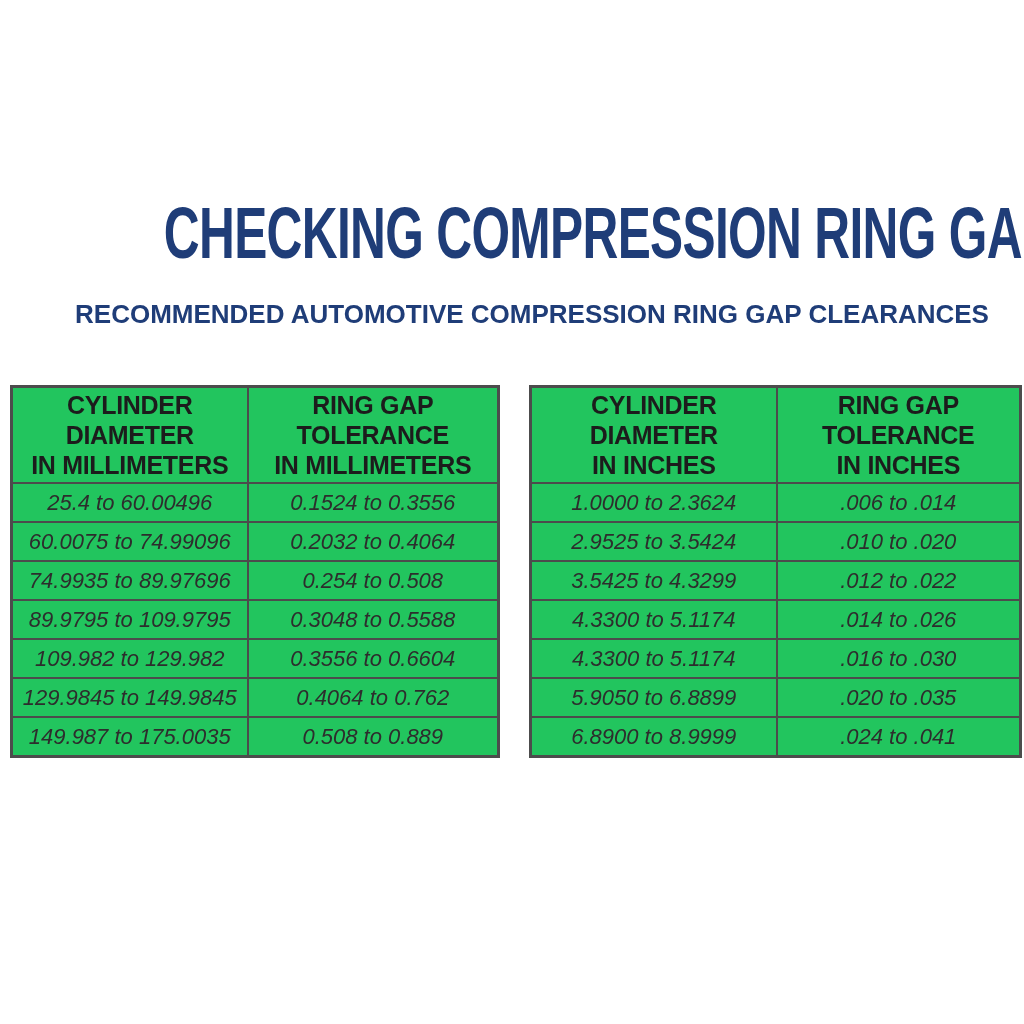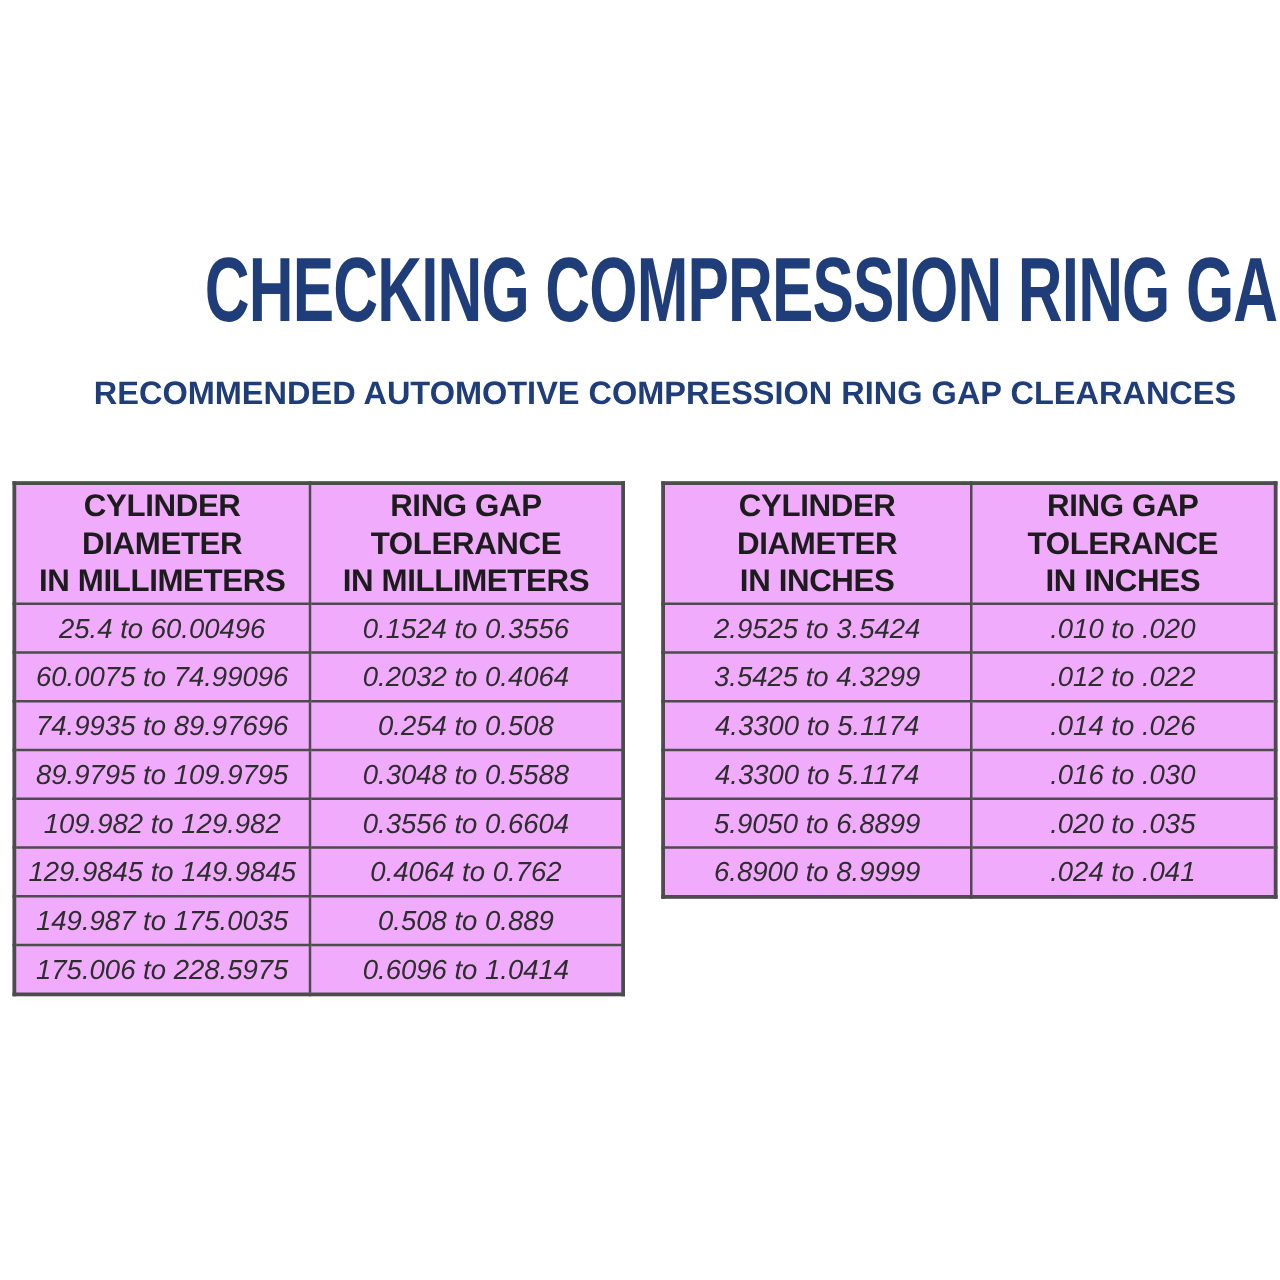--- a/index.html
+++ b/index.html
@@ -42,21 +42,21 @@
     font-weight: bold;
     line-height: 30px;
     white-space: nowrap;
     padding-left: 20px;
   }
   table.spec-table {
     position: absolute;
     top: 385px;
     border-collapse: collapse;
     table-layout: fixed;
-    background: #f0abfc;
+    background: #22c55e;
     border: 3px solid var(--table-border, #4c4c4c);
   }
   #table-mm { left: 10px;  width: 487px; }
   #table-in { left: 529px; width: 490px; }
   .spec-table th, .spec-table td {
     border: 2px solid var(--table-border, #4c4c4c);
     text-align: center;
     vertical-align: middle;
     padding: 0;
     overflow: hidden;
@@ -129,24 +129,20 @@
           <td>0.3556 to 0.6604</td>
         </tr>
         <tr>
           <td>129.9845 to 149.9845</td>
           <td>0.4064 to 0.762</td>
         </tr>
         <tr>
           <td>149.987 to 175.0035</td>
           <td>0.508 to 0.889</td>
         </tr>
-        <tr>
-          <td>175.006 to 228.5975</td>
-          <td>0.6096 to 1.0414</td>
-        </tr>
       </tbody>
   </table>
 
   <table class="spec-table" id="table-in">
     <colgroup>
       <col style="width:246px">
       <col style="width:244px">
     </colgroup>
     <thead>
       <tr>
@@ -156,20 +152,24 @@
           <span>IN INCHES</span>
         </th>
         <th>
           <span>RING GAP</span>
           <span>TOLERANCE</span>
           <span>IN INCHES</span>
         </th>
       </tr>
     </thead>
     <tbody>
+        <tr>
+          <td>1.0000 to 2.3624</td>
+          <td>.006 to .014</td>
+        </tr>
         <tr>
           <td>2.9525 to 3.5424</td>
           <td>.010 to .020</td>
         </tr>
         <tr>
           <td>3.5425 to 4.3299</td>
           <td>.012 to .022</td>
         </tr>
         <tr>
           <td>4.3300 to 5.1174</td>

